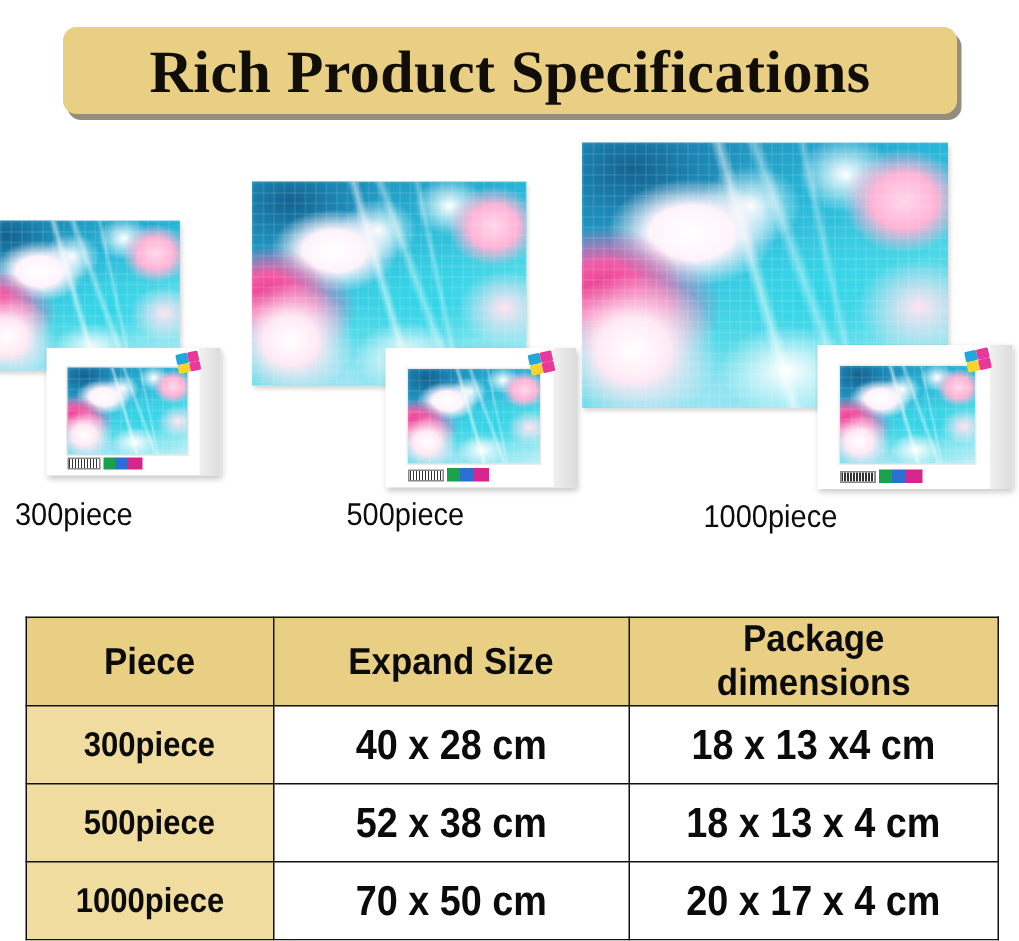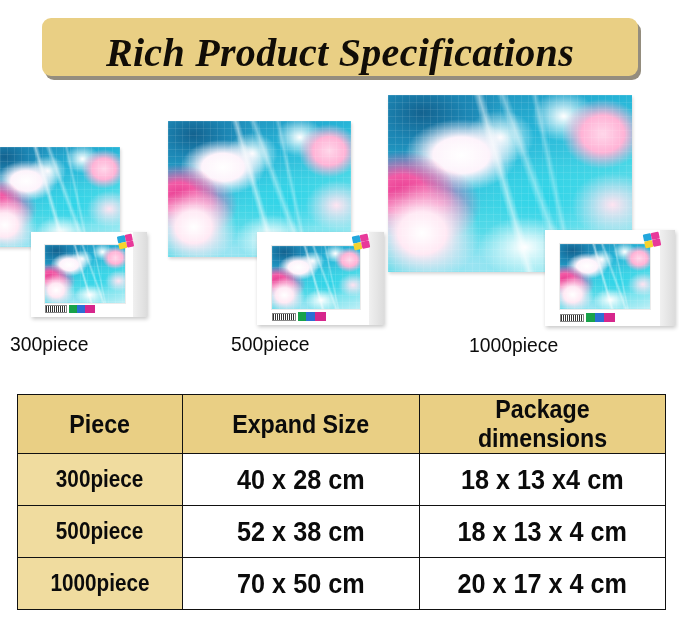--- a/index.html
+++ b/index.html
@@ -20,23 +20,22 @@
   #title-banner {
     position: absolute;
     left: 42px;
     top: 18px;
     width: 596px;
     height: 58px;
     background: #e9cf84;
     border-radius: 9px;
     box-shadow: 3px 4px 0 rgba(60,48,20,0.55);
     display: flex;
-    align-items: flex-end;
+    align-items: center;
     justify-content: center;
-    font-style: italic;
   }
   #title-text {
     font-family: "Liberation Serif", serif;
     font-weight: bold;
     font-size: 40px;
     color: #110d07;
     letter-spacing: 0.3px;
     white-space: nowrap;
   }
 
@@ -156,21 +155,21 @@
     color: #0c0c0c;
     white-space: nowrap;
     transform: scaleX(0.92);
     transform-origin: left center;
   }
 
   
   #spec-table {
     position: absolute;
     left: 17px;
-    top: 394px;
+    top: 411px;
     width: 645px;
     height: 212px;
     border-collapse: collapse;
     table-layout: fixed;
   }
   #spec-table td, #spec-table th {
     border: 1.5px solid #111111;
     text-align: center;
     vertical-align: middle;
     padding: 0;

